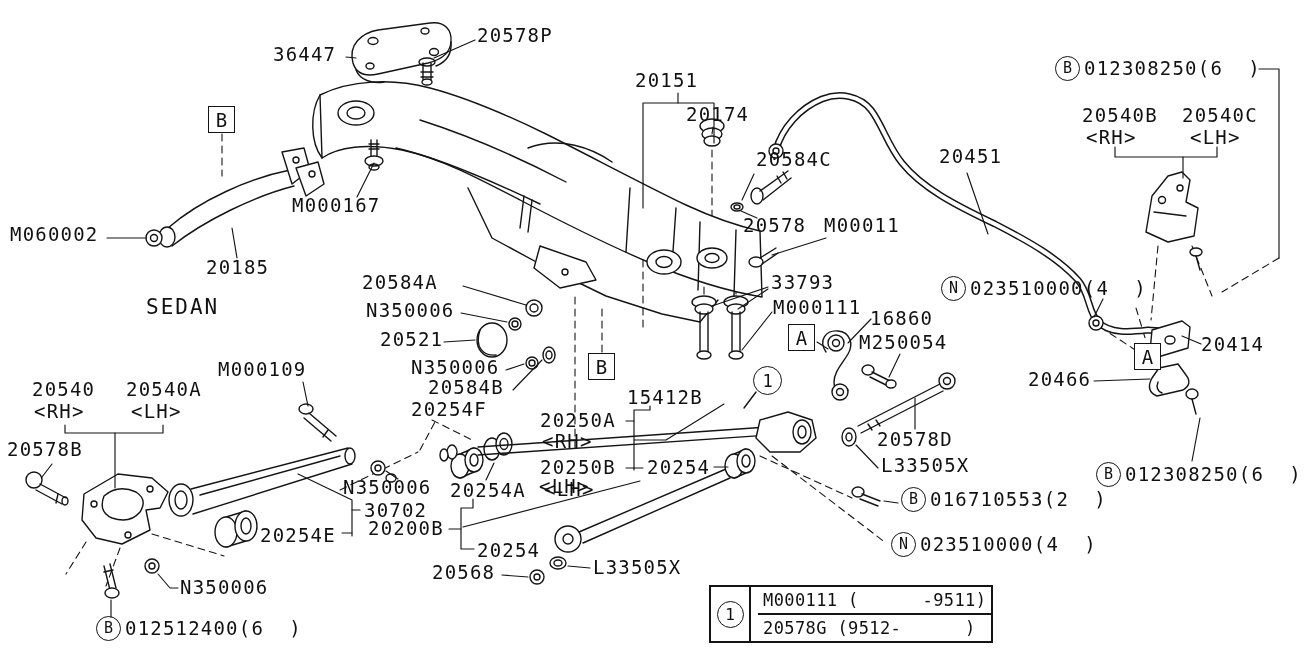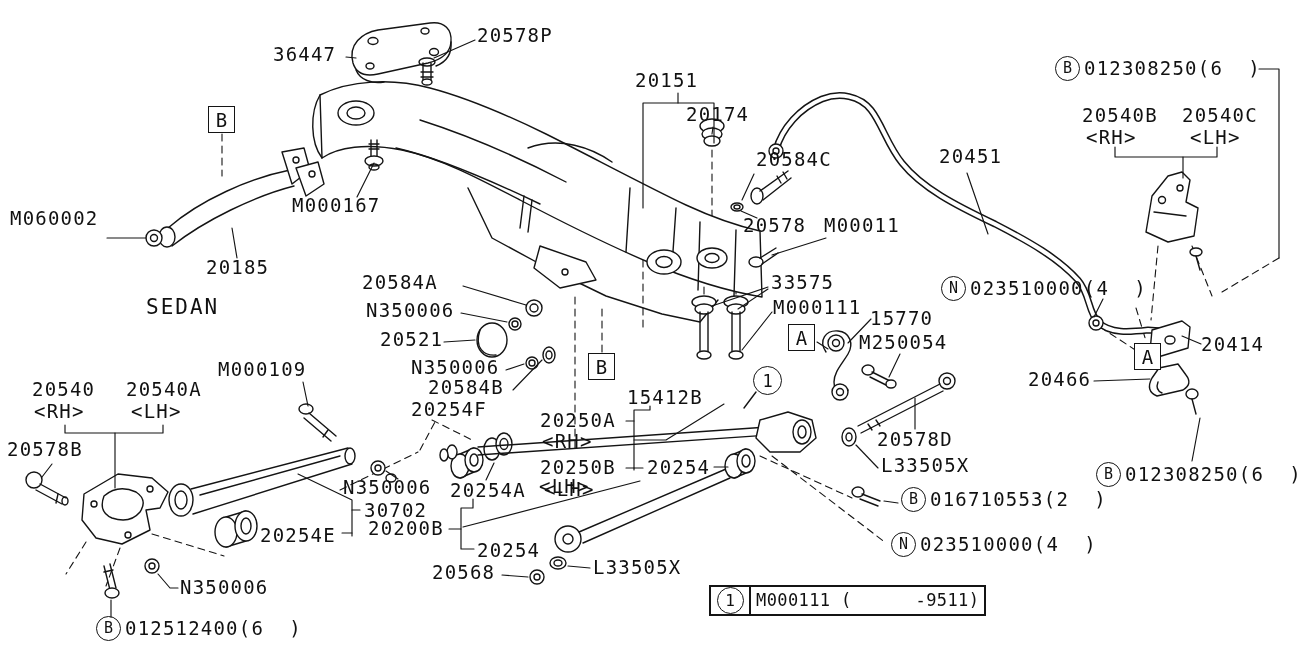--- a/index.html
+++ b/index.html
@@ -21,21 +21,21 @@
         width:23px;height:23px;border:1.7px solid #141414;border-radius:50%;
         font-size:15px;letter-spacing:0;}
   .boxm{position:absolute;width:25px;height:25px;border:1.8px solid #141414;
         display:flex;align-items:center;justify-content:center;font-size:19px;background:#fff;}
   .circm{position:absolute;width:27px;height:27px;border:1.7px solid #141414;border-radius:50%;
          display:flex;align-items:center;justify-content:center;font-size:17px;background:#fff;}
   .vtable{position:absolute;left:709px;top:585px;display:flex;border:2px solid #141414;background:#fff;}
   .vkey{width:38px;display:flex;align-items:center;justify-content:center;border-right:2px solid #141414;}
   .vkey .kc{width:25px;height:25px;border:1.6px solid #141414;border-radius:50%;
             display:flex;align-items:center;justify-content:center;font-size:16px;}
-  .vrows{display:flex;flex-direction:column;}
+  .vrows{display:flex;flex-direction:column;padding-left:7px;}
   .vrow{height:26px;display:flex;align-items:center;padding:0 5px;
         font-size:17px;letter-spacing:0.4px;white-space:pre;}
   .vrow + .vrow{border-top:2px solid #141414;}
   .footer{position:absolute;font-size:18px;letter-spacing:0.8px;white-space:pre;}
 </style>
 </head>
 <body>
 
 <div class="stage">
 
@@ -374,32 +374,32 @@
 <div class="lbl" style="left:635px;top:71px">20151</div>
 <div class="lbl" style="left:686px;top:105px">20174</div>
 <div class="lbl" style="left:756px;top:150px">20584C</div>
 <div class="lbl" style="left:743px;top:216px">20578</div>
 <div class="lbl" style="left:824px;top:216px">M00011</div>
 <div class="lbl" style="left:939px;top:147px">20451</div>
 <div class="lbl" style="left:1082px;top:106px">20540B</div>
 <div class="lbl" style="left:1086px;top:128px">&lt;RH&gt;</div>
 <div class="lbl" style="left:1182px;top:106px">20540C</div>
 <div class="lbl" style="left:1190px;top:128px">&lt;LH&gt;</div>
-<div class="lbl" style="left:10px;top:209px">M060002</div>
+<div class="lbl" style="left:10px;top:225px">M060002</div>
 <div class="lbl" style="left:206px;top:258px">20185</div>
 <div class="lbl big" style="left:146px;top:297px">SEDAN</div>
 <div class="lbl" style="left:362px;top:273px">20584A</div>
 <div class="lbl" style="left:366px;top:301px">N350006</div>
 <div class="lbl" style="left:380px;top:330px">20521</div>
 <div class="lbl" style="left:411px;top:358px">N350006</div>
 <div class="lbl" style="left:428px;top:378px">20584B</div>
 <div class="lbl" style="left:411px;top:400px">20254F</div>
-<div class="lbl" style="left:771px;top:273px">33575</div>
+<div class="lbl" style="left:771px;top:273px">33793</div>
 <div class="lbl" style="left:773px;top:298px">M000111</div>
-<div class="lbl" style="left:870px;top:309px">15770</div>
+<div class="lbl" style="left:870px;top:309px">16860</div>
 <div class="lbl" style="left:859px;top:333px">M250054</div>
 <div class="lbl" style="left:1028px;top:370px">20466</div>
 <div class="lbl" style="left:1201px;top:335px">20414</div>
 <div class="lbl" style="left:32px;top:380px">20540</div>
 <div class="lbl" style="left:34px;top:402px">&lt;RH&gt;</div>
 <div class="lbl" style="left:126px;top:380px">20540A</div>
 <div class="lbl" style="left:131px;top:402px">&lt;LH&gt;</div>
 <div class="lbl" style="left:7px;top:440px">20578B</div>
 <div class="lbl" style="left:218px;top:360px">M000109</div>
 <div class="lbl" style="left:343px;top:478px">N350006</div>
@@ -451,18 +451,19 @@
 <div class="boxm" style="left:788px;top:324px">A</div>
 <div class="boxm" style="left:1134px;top:343px">A</div>
 <div class="circm" style="left:753px;top:366px">1</div>
 
 <div class="vtable">
   <div class="vkey">
     <span class="kc">1</span>
   </div>
   <div class="vrows">
     <div class="vrow">M000111 (      -9511)</div>
+    <div class="vrow">20578G (9512-      )</div>
   </div>
 </div>
 
 <div class="footer" style="left:1181px;top:664px">A201001031</div>
 
 </div>
 
 </body></html>

